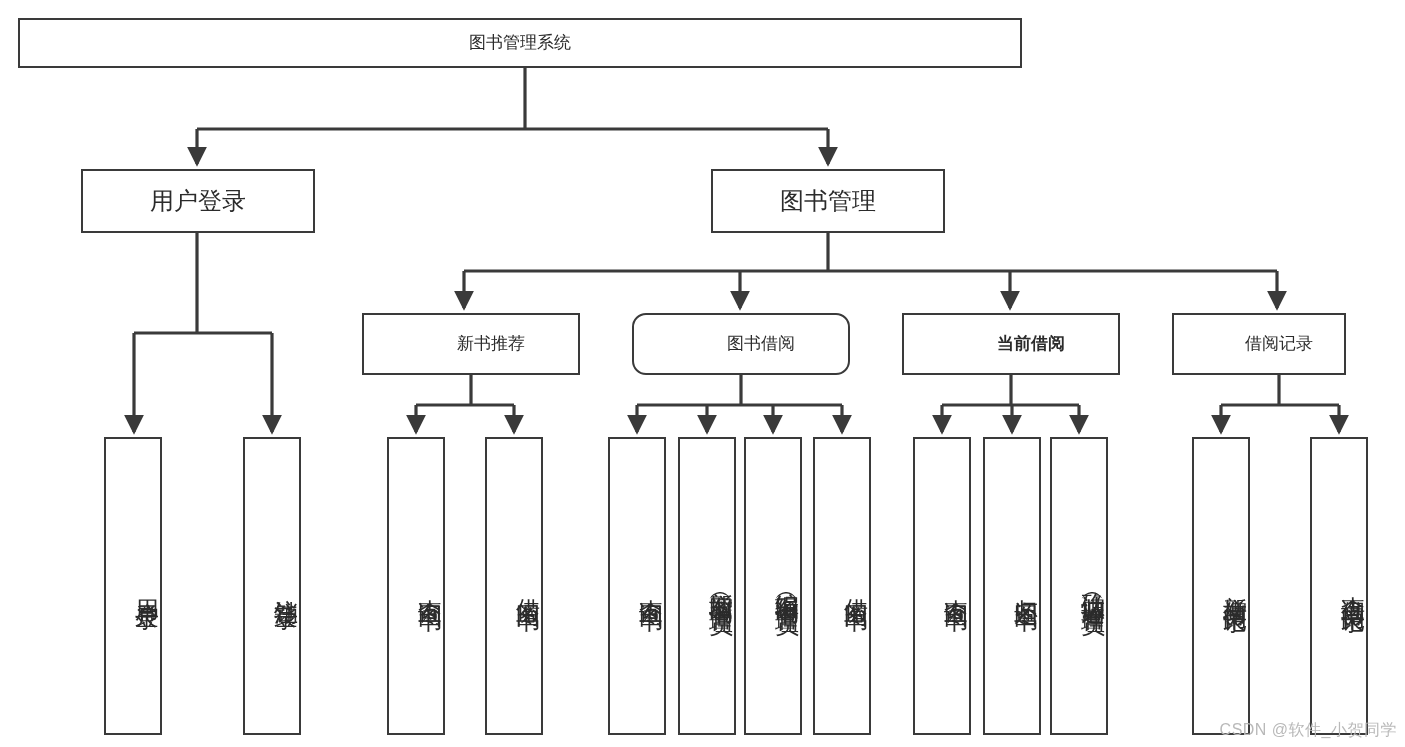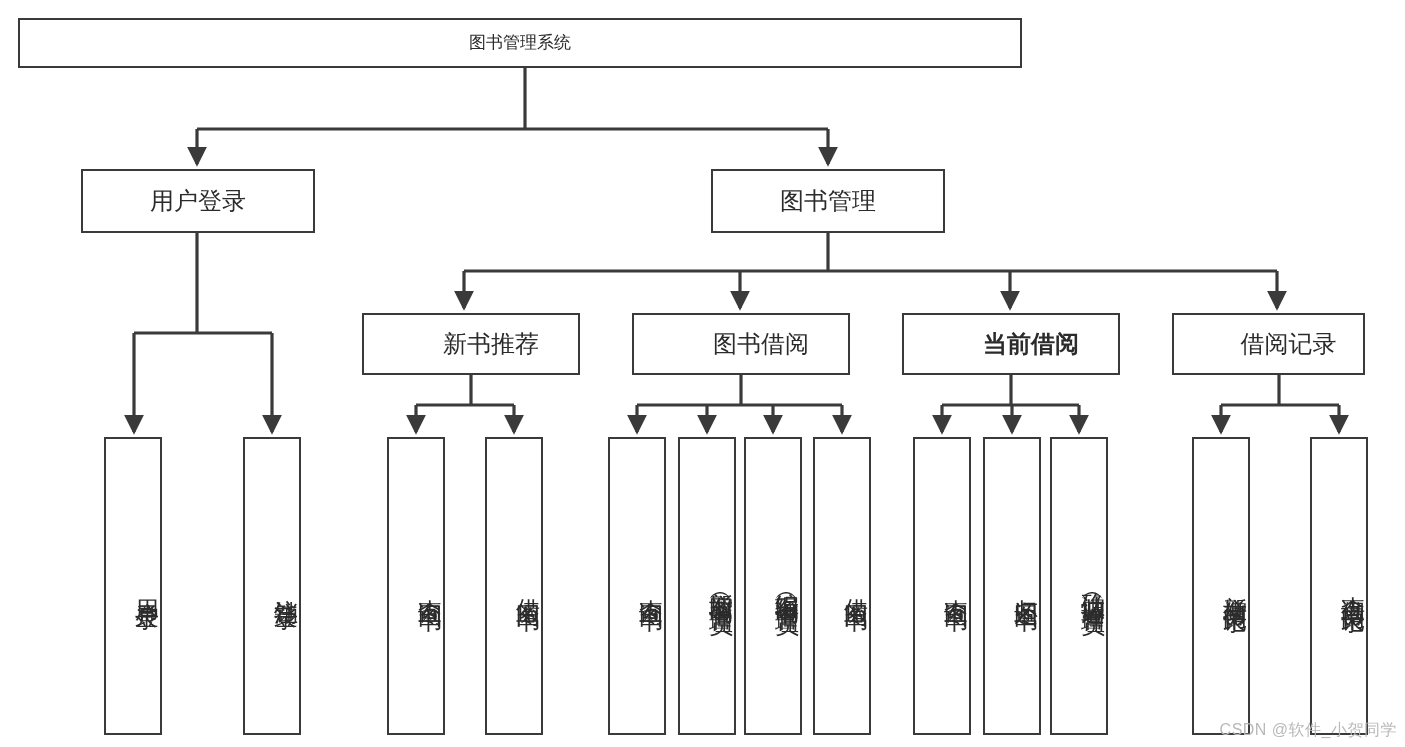--- a/index.html
+++ b/index.html
@@ -37,21 +37,21 @@
     color: #2b2b2b;
     line-height: 1.06;
   }
   .node-root {
     font-size: 17px;
   }
   .node-l2 {
     font-size: 24px;
   }
   .node-l3 {
-    font-size: 24px;
+    font-size: 17px;
     padding-left: 40px;
   }
   .node-leaf {
     font-size: 24px;
     writing-mode: vertical-rl;
     text-orientation: upright;
     letter-spacing: 3px;
     padding: 14px 0;
     align-items: flex-start;
     justify-content: center;
@@ -136,27 +136,27 @@
   <div class="node node-l2" style="left: 81px; top: 169px; width: 234px; height: 64px; border-color: rgb(58, 58, 58); background: rgb(255, 255, 255); color: rgb(43, 43, 43);">
     <span>用户登录</span>
   </div>
   <div class="node node-l2" style="left: 711px; top: 169px; width: 234px; height: 64px; border-color: rgb(58, 58, 58); background: rgb(255, 255, 255); color: rgb(43, 43, 43);">
     <span>图书管理</span>
   </div>
 
   <div class="node node-l3" style="left: 362px; top: 313px; width: 218px; height: 62px; border-color: rgb(58, 58, 58); background: rgb(255, 255, 255); color: rgb(43, 43, 43);">
     <span>新书推荐</span>
   </div>
-  <div class="node node-l3" style="left: 632px; top: 313px; width: 218px; height: 62px; border-color: rgb(58, 58, 58); background: rgb(255, 255, 255); color: rgb(43, 43, 43);">
+  <div class="node node-l3" style="left: 632px; top: 313px; width: 218px; height: 62px; border-color: rgb(58, 58, 58); background: rgb(255, 255, 255); color: rgb(43, 43, 43); border-radius: 14px;">
     <span>图书借阅</span>
   </div>
   <div class="node node-l3" style="left: 902px; top: 313px; width: 218px; height: 62px; border-color: rgb(58, 58, 58); background: rgb(255, 255, 255); color: rgb(43, 43, 43); font-weight: bold;">
     <span>当前借阅</span>
   </div>
-  <div class="node node-l3" style="left: 1172px; top: 313px; width: 193px; height: 62px; border-color: rgb(58, 58, 58); background: rgb(255, 255, 255); color: rgb(43, 43, 43);">
+  <div class="node node-l3" style="left: 1172px; top: 313px; width: 174px; height: 62px; border-color: rgb(58, 58, 58); background: rgb(255, 255, 255); color: rgb(43, 43, 43);">
     <span>借阅记录</span>
   </div>
 
   <div class="node node-leaf" style="left: 104px; top: 437px; width: 58px; height: 298px; border-color: rgb(58, 58, 58); background: rgb(255, 255, 255); color: rgb(43, 43, 43);">
     <span class="leaf-text">用户登录</span>
   </div>
   <div class="node node-leaf" style="left: 243px; top: 437px; width: 58px; height: 298px; border-color: rgb(58, 58, 58); background: rgb(255, 255, 255); color: rgb(43, 43, 43);">
     <span class="leaf-text">注销登录</span>
   </div>
   <div class="node node-leaf" style="left: 387px; top: 437px; width: 58px; height: 298px; border-color: rgb(58, 58, 58); background: rgb(255, 255, 255); color: rgb(43, 43, 43);">

